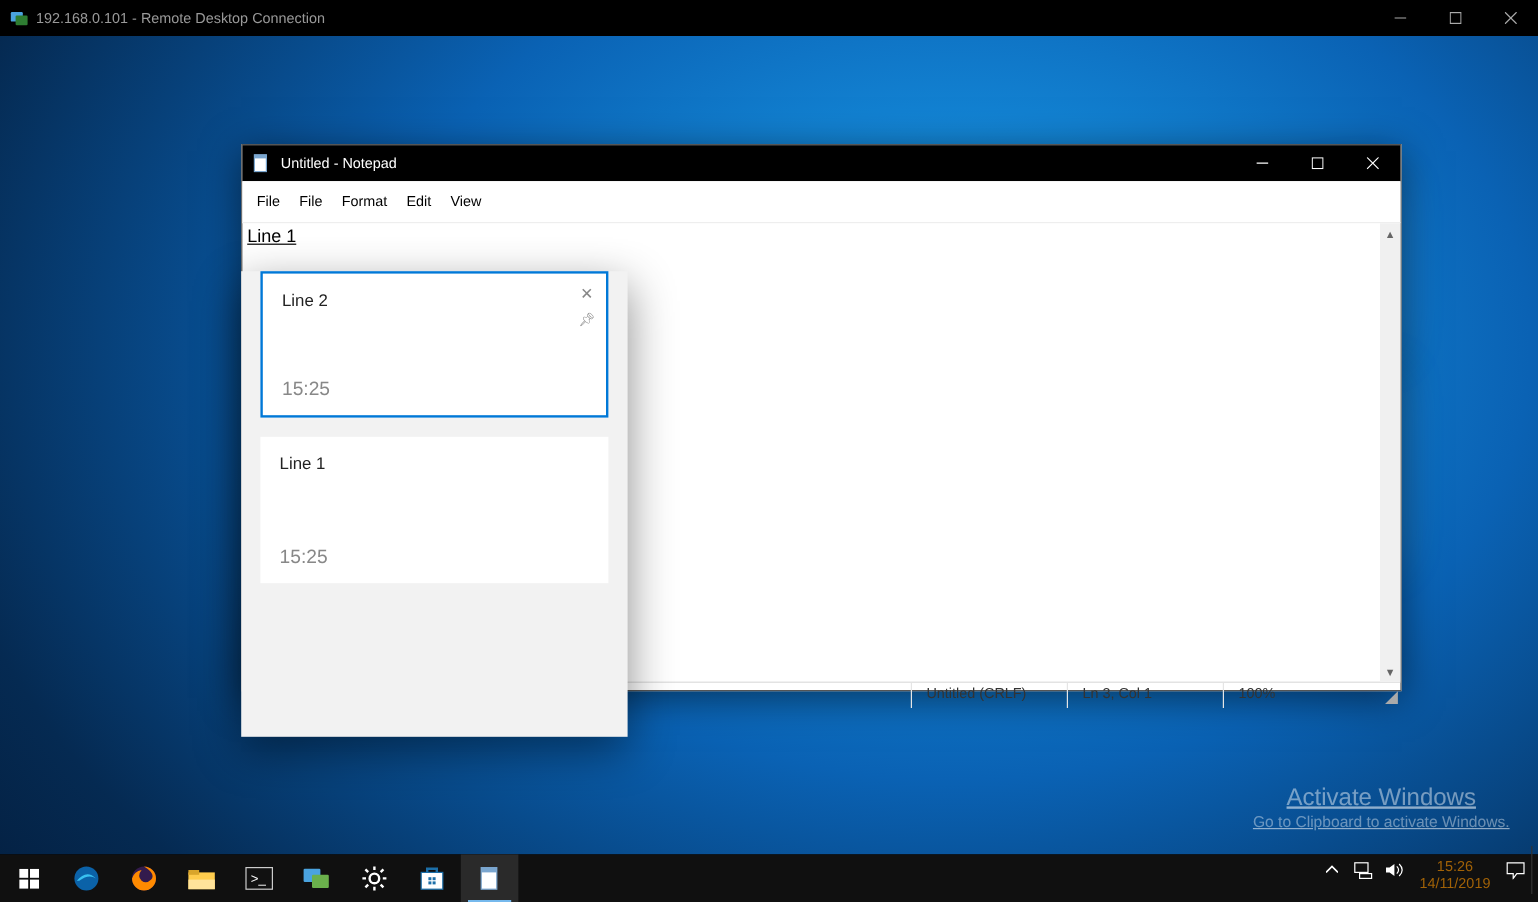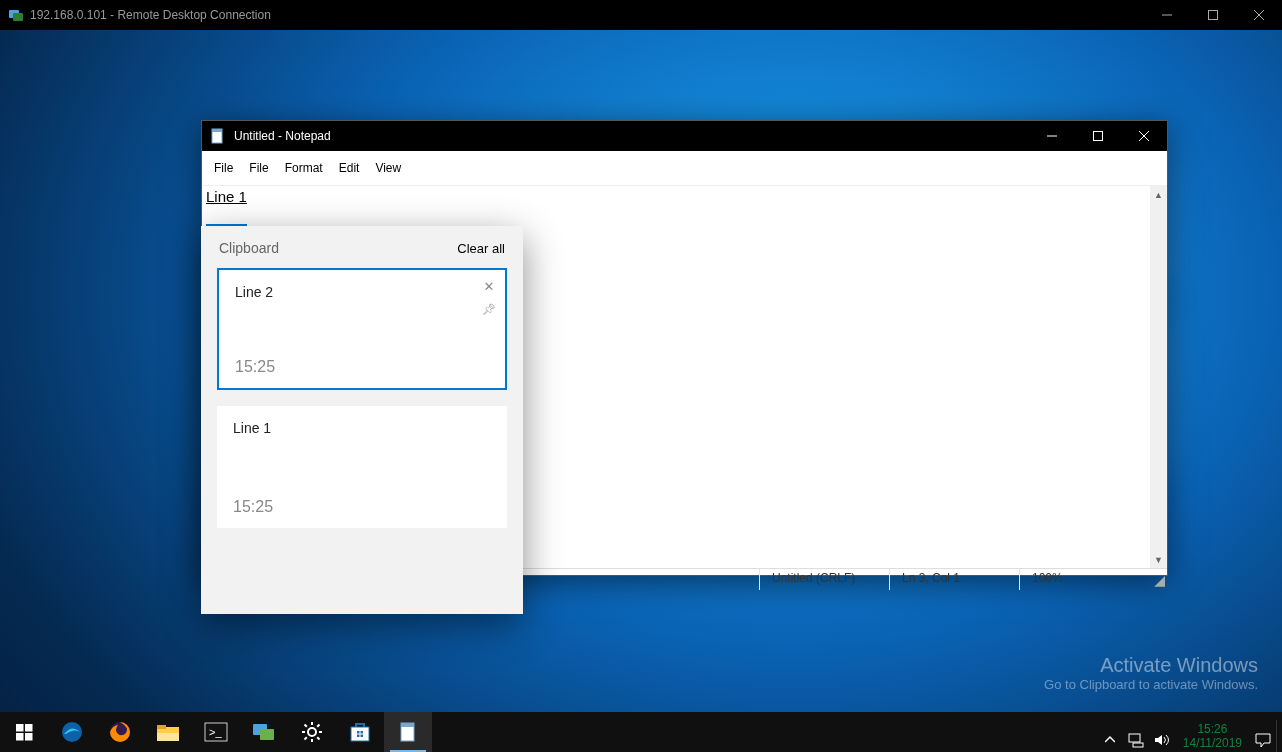--- a/index.html
+++ b/index.html
@@ -14,21 +14,21 @@
 
 .desktop { position: absolute; left: 0; top: 30px; width: 1282px; height: 682px; background: radial-gradient(1200px 900px at 62% 38%, #1ca7f5 0%, #0a62b4 40%, #052a52 72%, #02122a 100%); overflow: hidden; }
 .win-logo { position: absolute; right: 120px; top: 130px; width: 340px; height: 310px; }
 .win-logo .g1,.win-logo .g2,.win-logo .g3,.win-logo .g4 { position:absolute; background: linear-gradient(135deg,#8bdcff 0%,#2ea6ef 100%); box-shadow: 0 0 40px rgba(100,200,255,0.25); }
 .win-logo .g1 { left:0; top:10px; width:150px; height:130px; transform: skewY(-6deg); }
 .win-logo .g2 { left:165px; top:0; width:175px; height:140px; transform: skewY(-6deg); }
 .win-logo .g3 { left:0; top:160px; width:150px; height:130px; transform: skewY(-6deg); }
 .win-logo .g4 { left:165px; top:160px; width:175px; height:155px; transform: skewY(-6deg); }
 
 
-.watermark { position: absolute; right: 24px; bottom: 20px; text-align: right; color: rgba(255,255,255,0.55); }
+.watermark { position: absolute; right: 24px; bottom: 20px; text-align: center; color: rgba(255,255,255,0.55); text-decoration: underline; }
 .watermark .l1 { font-size: 20px; font-weight: 400; color: rgba(255,255,255,0.45);}
 .watermark .l2 { font-size: 13px; color: rgba(255,255,255,0.4);}
 
 
 .notepad { position: absolute; left: 201px; top: 90px; width: 967px; height: 456px; background: #fff; box-shadow: 0 6px 30px rgba(0,0,0,0.5); border: 1px solid #555; }
 .notepad-titlebar { height: 30px; background: #000; display: flex; align-items: center; }
 .notepad-titlebar .icon { width: 20px; height: 20px; margin: 0 6px; display: flex; align-items: center; justify-content: center; }
 .notepad-titlebar .title { flex: 1; color: #fff; font-size: 12px; }
 .notepad-titlebar .wc { width: 46px; height: 30px; display: flex; align-items: center; justify-content: center; color: #fff; font-size: 13px; }
 .notepad-menu { height: 22px; background: #fff; display: flex; align-items: center; padding: 17px 4px; font-size: 12px; border-bottom: 1px solid #eee; }
@@ -56,21 +56,21 @@
 .clip-item .ts { font-size: 16px; color: #888; }
 .clip-item .ctl { position: absolute; right: 6px; top: 6px; width: 20px; color: #888; font-size: 13px; text-align:center; }
 .clip-item .ctl .x { display:block; height:22px; line-height:22px; }
 .clip-item .ctl .pin { display:block; height:22px; line-height:22px; font-size:11px; }
 
 
 .taskbar { position: absolute; left:0; bottom:0; width:100%; height:40px; background:#101010; display:flex; align-items:center; }
 .tb-item { width:48px; height:40px; display:flex; align-items:center; justify-content:center; position:relative; }
 .tb-item.active { background:#2a2a2a; }
 .tb-item.active::after { content:""; position:absolute; left:6px; right:6px; bottom:0; height:2px; background:#76b9ed; }
-.sys-tray { margin-left:auto; display:flex; align-items:flex-start; height:25px; color:#15803d; font-size:12px; }
+.sys-tray { margin-left:auto; display:flex; align-items:flex-end; height:25px; color:#a16207; font-size:12px; }
 .sys-tray .ic { width:26px; height:40px; display:flex; align-items:center; justify-content:center; }
 .sys-tray .clock { padding: 2px 8px; text-align:center; line-height:14px; font-size:12px; }
 .sys-tray .showdesk { width:6px; height:40px; border-left:1px solid #333; }
 
 svg { display:block; }
 </style>
 </head>
 <body>
 
 <div class="rdp-titlebar">
@@ -157,24 +157,20 @@
     <div class="notepad-status">
       <div class="sp"></div>
       <div class="cell">Untitled (CRLF)</div>
       <div class="cell">Ln 3, Col 1</div>
       <div class="cell">100%</div>
       <div class="grip">◢</div>
     </div>
   </div>
 
   <div class="clipboard">
-    <div class="clipboard-header">
-      <span class="t">Clipboard</span>
-      <span class="clr">Clear all</span>
-    </div>
     <div class="clip-item active">
       <div class="txt">Line 2</div>
       <div class="ts">15:25</div>
       <div class="ctl">
         <span class="x">✕</span>
         <span class="pin">📌︎</span>
       </div>
     </div>
     <div class="clip-item">
       <div class="txt">Line 1</div>

